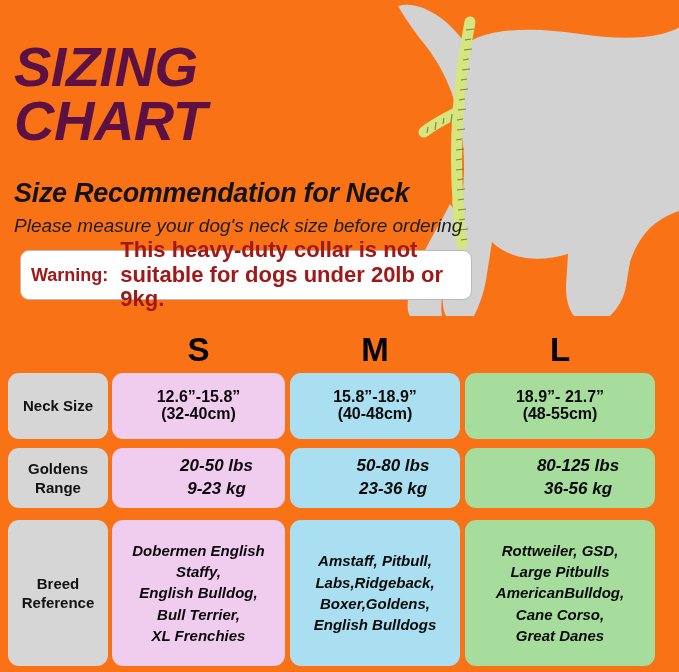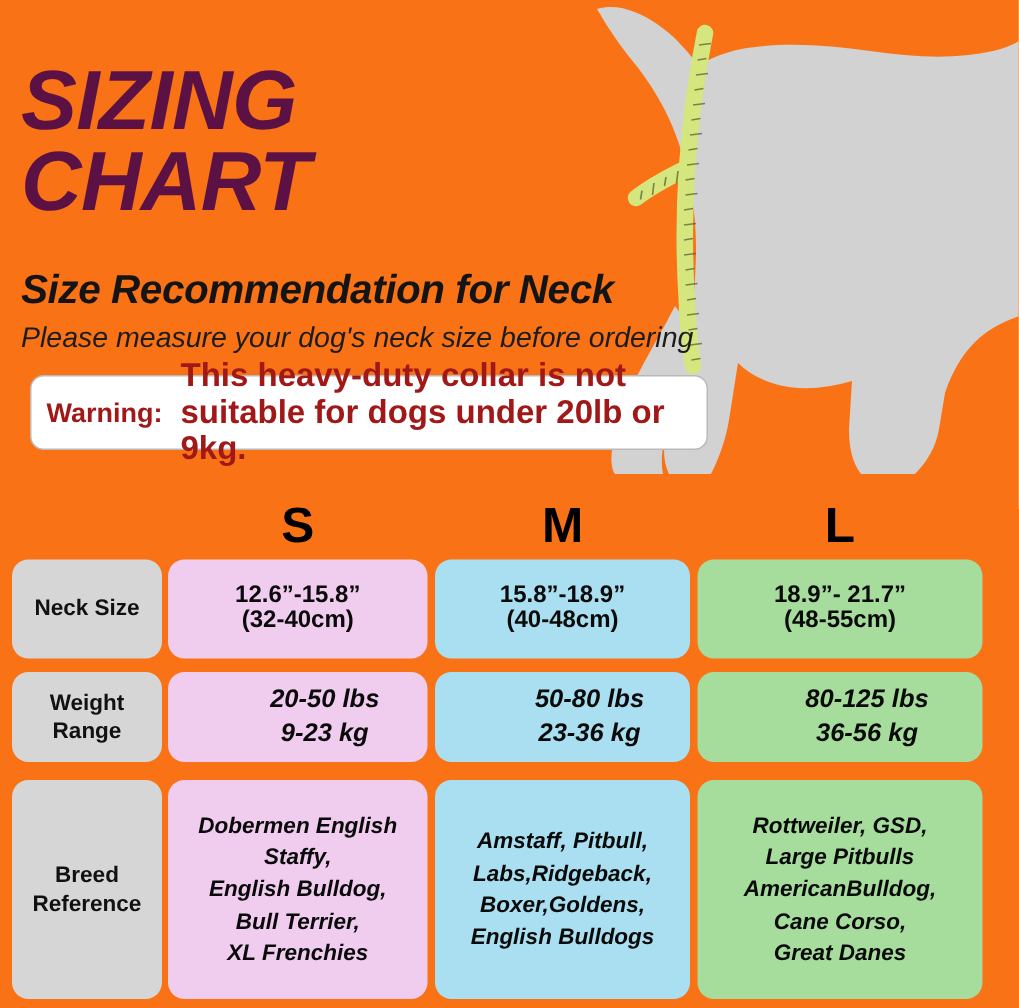--- a/index.html
+++ b/index.html
@@ -305,21 +305,21 @@
         <span class="neck-sub">(40-48cm)</span>
       </div>
       <div class="cell c-l">
         <span class="neck-main">18.9”- 21.7”</span>
         <span class="neck-sub">(48-55cm)</span>
       </div>
     </div>
 
     <div class="chart-row r-weight">
       <div class="cell label">
-        <span class="label-text">Weight
+        <span class="label-text">Goldens
 Range</span>
       </div>
       <div class="cell c-s">
         <span class="weight-line">20-50 lbs</span>
         <span class="weight-line">9-23 kg</span>
       </div>
       <div class="cell c-m">
         <span class="weight-line">50-80 lbs</span>
         <span class="weight-line">23-36 kg</span>
       </div>

